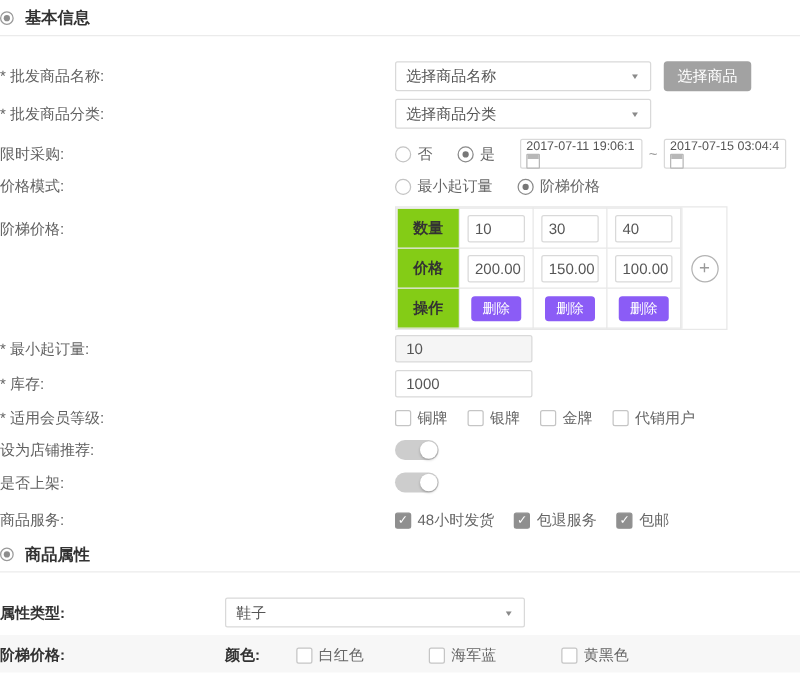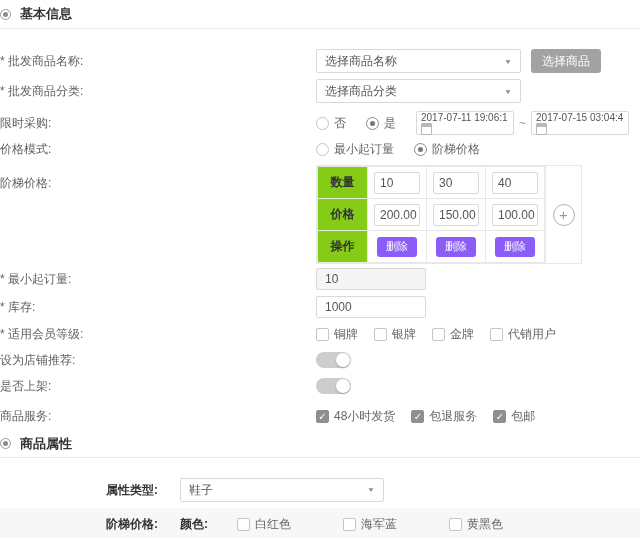--- a/index.html
+++ b/index.html
@@ -91,24 +91,24 @@
   .r-tier .flabel { padding-top:10px; }
   .r-min  { margin-bottom:6px; }
   .r-stock{ margin-bottom:8px; }
   .r-member{ margin-bottom:10px; height:16px; }
   .r-rec  { margin-bottom:10px; height:16px; }
   .r-shelf{ margin-bottom:14px; height:16px; }
   .r-serv { height:16px; }
 
   
   .form2 { padding-top:20px; }
-  .alabel { width:158px; flex:none; text-align:right; font-weight:bold; color:#333; }
+  .alabel { width:158px; flex:none; text-align:left; font-weight:bold; color:#333; }
   .r-type { margin-bottom:6px; }
   .r-type .fctrl { margin-left:22px; }
-  .sel.attr { width:204px;gap:20px; }
+  .sel.attr { width:240px;gap:20px; }
   .spec-band { height:33px; background:#f7f7f7; display:flex; align-items:center; }
   .spec-sub { margin-left:22px; font-weight:bold; color:#333; width:40px; }
   .spec-cbs { display:flex; align-items:center; margin-left:17px;gap:36px; }
 </style>
 </head>
 <body>
 
 <div class="sec-header">
   <span class="bullet"></span>
   <span class="sec-title">基本信息</span>

